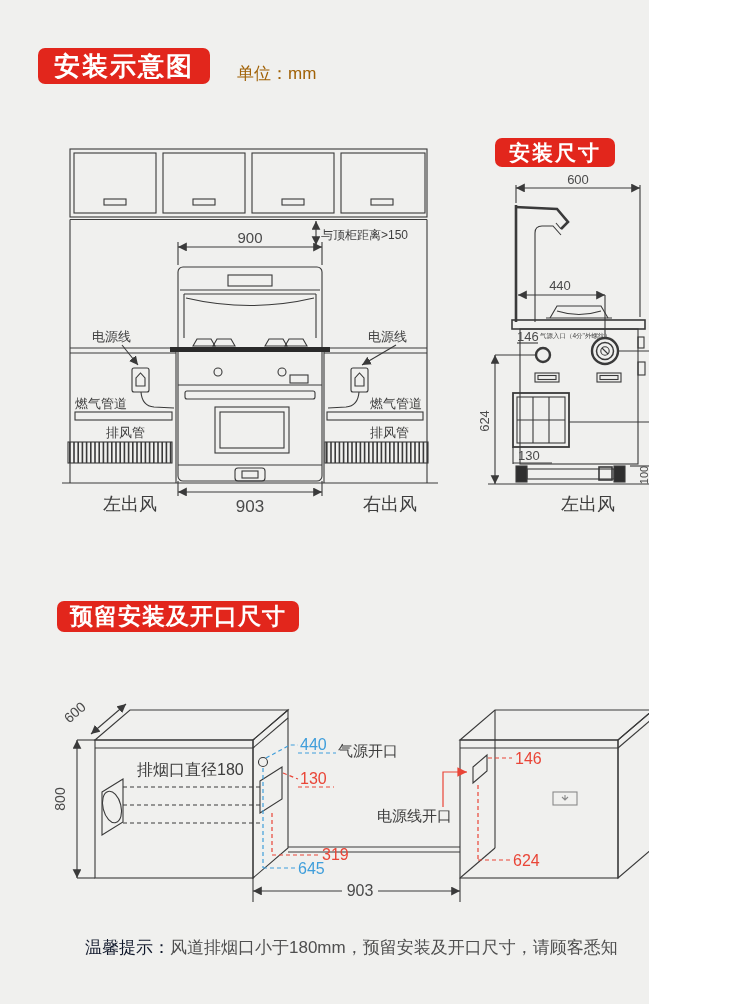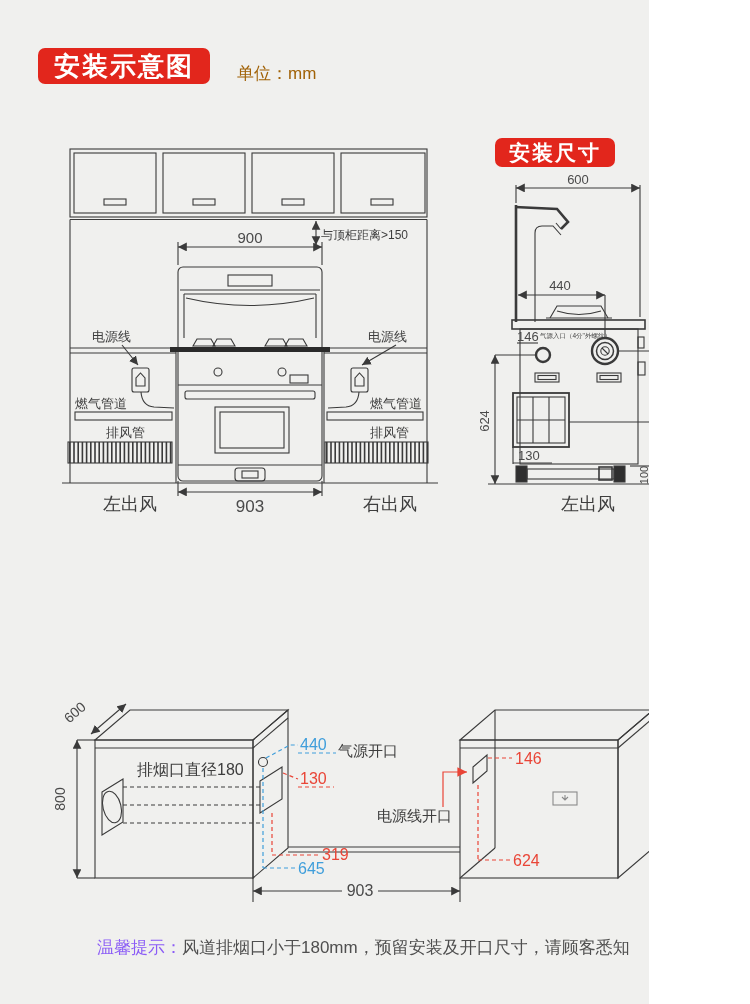--- a/index.html
+++ b/index.html
@@ -6,21 +6,21 @@
   .stage{position:relative;width:649px;height:1004px;background:#f0f0ee;overflow:hidden;
          font-family:"Liberation Sans","DejaVu Sans",sans-serif;color:#4a4a4a;}
   .badge{position:absolute;background:#e2261c;color:#ffffff;font-weight:bold;
          border-radius:7px;display:flex;align-items:center;justify-content:center;
          letter-spacing:2px;}
   .badge1{left:38px;top:48px;height:36px;padding:0 16px;font-size:26px;}
   .badge2{left:495px;top:138px;height:29px;padding:0 14px;font-size:21px;}
   .badge3{left:57px;top:601px;height:31px;padding:0 13px;font-size:23px;letter-spacing:1px;}
   .unit{position:absolute;left:237px;top:62px;font-size:17px;color:#a16207;}
   .tip{position:absolute;left:85px;top:936px;font-size:17px;color:#4f4f4f;white-space:nowrap;}
-  .tip .red{color:#8b5cf6;margin-left:12px;}
+  .tip .red{color:#0f172a;}
   svg{position:absolute;}
   svg text{fill:#3d3d3d;}
   .dimtxt{fill:#4a4a4a;}
   .blue{fill:#3f9edb;}
   .redt{fill:#e94537;}
 </style>
 </head>
 <body>
 
 <div class="stage">
@@ -236,20 +236,21 @@
     <text x="37" y="176" font-size="13" class="dimtxt">146</text>
     <text x="60" y="173" font-size="6.5">气源入口（4分"外螺纹）</text>
     <text transform="rotate(-90 9 256)" x="9" y="256" font-size="13" text-anchor="middle" class="dimtxt">624</text>
     <text transform="rotate(-90 206 253)" x="206" y="253" font-size="13" text-anchor="middle" class="dimtxt">645</text>
     <text transform="rotate(-90 190 286)" x="190" y="286" font-size="13" text-anchor="middle" class="dimtxt">319</text>
     <text transform="rotate(-90 168 310)" x="168" y="310" font-size="11" text-anchor="middle" class="dimtxt">100</text>
     <text x="38" y="295" font-size="13" class="dimtxt">130</text>
     <text x="108" y="345" font-size="18" text-anchor="middle">左出风</text>
   </svg>
 
+  <div class="badge badge3">预留安装及开口尺寸</div>
 
   <svg style="left:50px;top:695px" width="660" height="215" viewBox="0 0 660 215">
     <defs>
       <marker id="ar3" markerWidth="9" markerHeight="9" refX="8" refY="4" orient="auto-start-reverse">
         <path d="M0,0 L8,4 L0,8 z" fill="#3a3a3a"></path>
       </marker>
       <marker id="arR" markerWidth="9" markerHeight="9" refX="8" refY="4" orient="auto-start-reverse">
         <path d="M0,0 L8,4 L0,8 z" fill="#e94537"></path>
       </marker>
     </defs>

